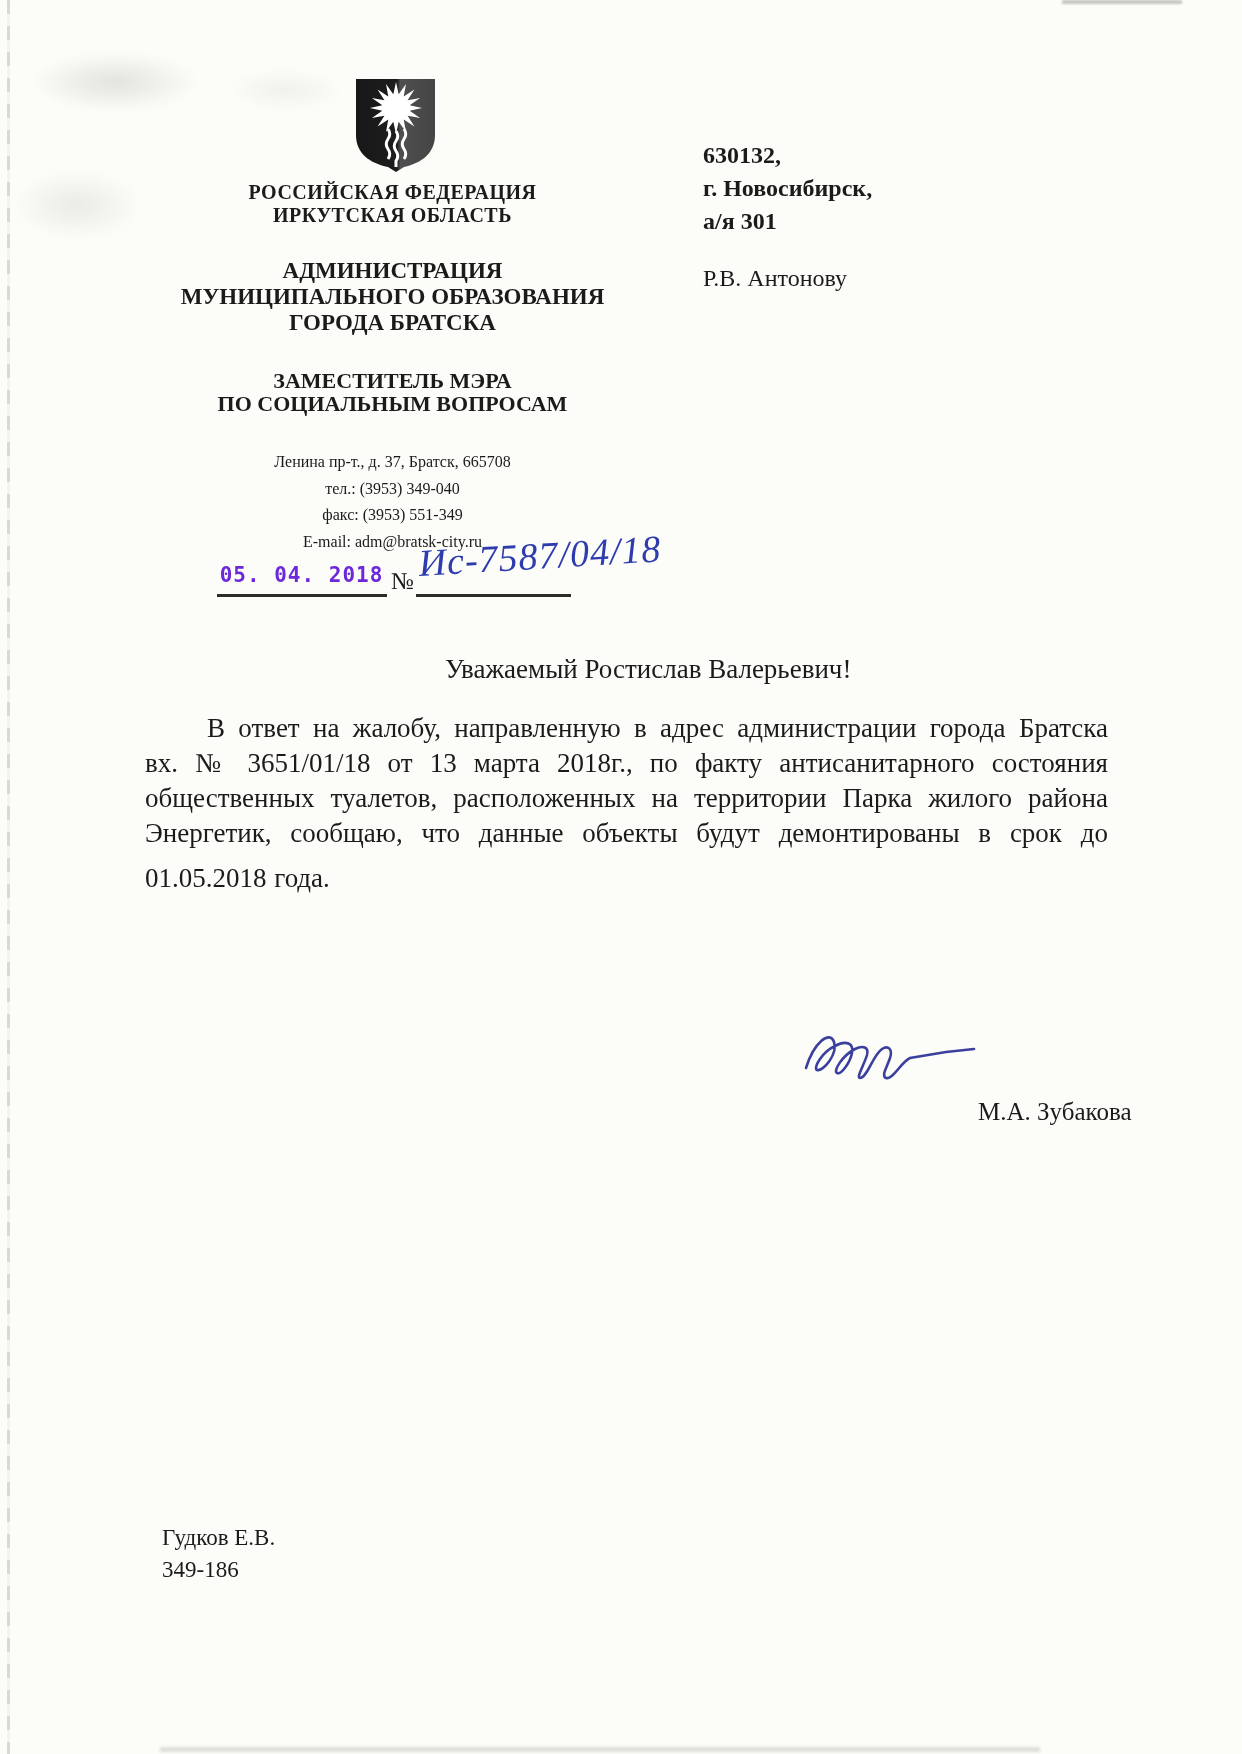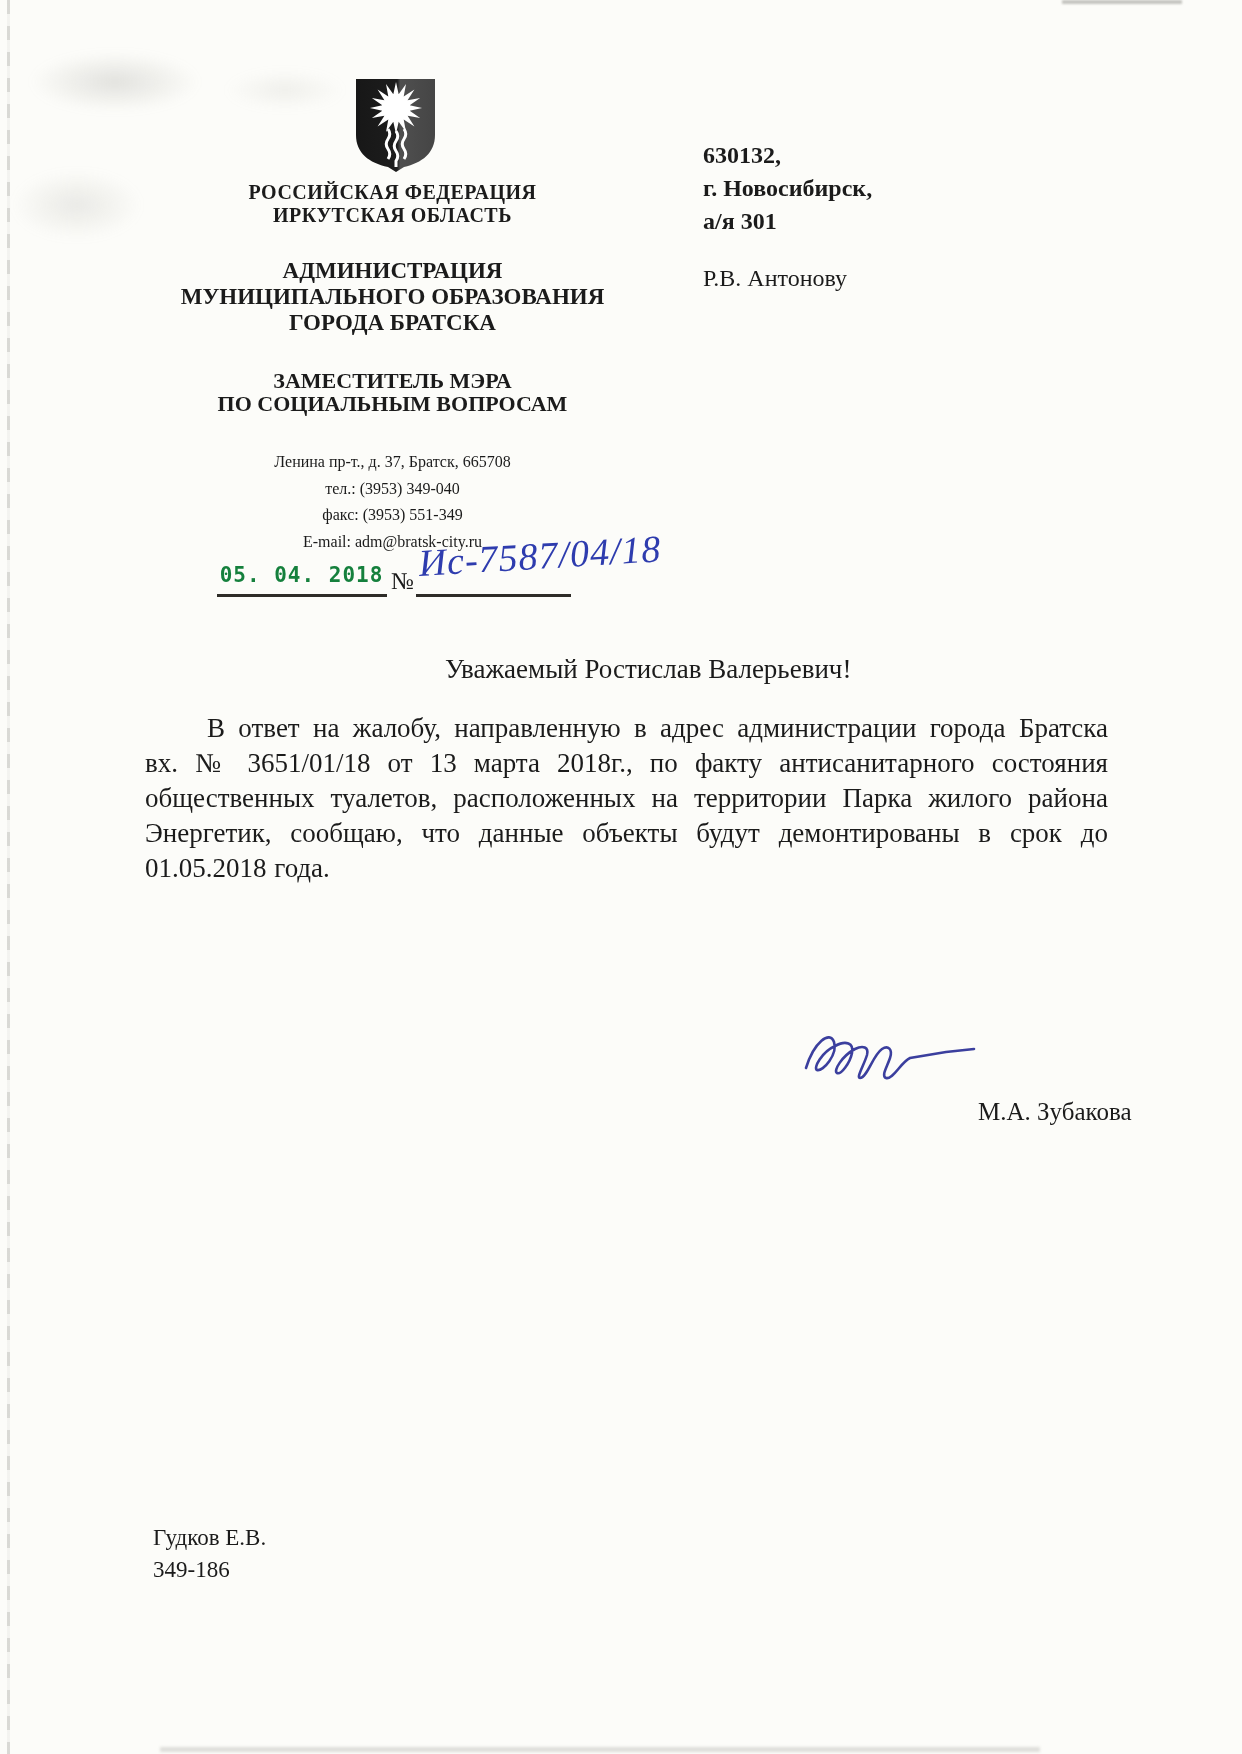--- a/index.html
+++ b/index.html
@@ -53,26 +53,26 @@
     white-space:nowrap;
   }
   
   .recipient-addr{position:absolute;left:703px;top:139px;font-size:24px;line-height:33px;font-weight:bold;}
   .recipient-name{position:absolute;left:703px;top:265px;font-size:24px;}
   
   .salutation{position:absolute;left:445px;top:654px;width:442px;text-align:left;font-size:27px;}
   .body-par{position:absolute;left:145px;top:711px;width:963px;font-size:27px;line-height:35px;}
   .bodyline{text-align:justify;text-align-last:justify;word-spacing:1px;}
   .bodyline.first{text-indent:62px;}
-  .bodyline.last{text-align-last:left;}
+  .bodyline.last{text-align-last:left;margin-top:10px;}
   
   .sig-svg{position:absolute;left:798px;top:1020px;width:190px;height:74px;}
   .sig-name{position:absolute;left:978px;top:1050px;font-size:25px;margin-top:48px;}
   
-  .footer{position:absolute;left:153px;top:1522px;font-size:23px;line-height:32px;}
+  .footer{position:absolute;left:162px;top:1522px;font-size:23px;line-height:32px;}
 </style>
 </head>
 <body>
 
 <div class="page">
 
   <div class="edge-line"></div>
   <div class="smudge a"></div>
   <div class="smudge b"></div>
   <div class="smudge c"></div>
@@ -111,21 +111,21 @@
     <div>ЗАМЕСТИТЕЛЬ МЭРА</div>
     <div>ПО СОЦИАЛЬНЫМ ВОПРОСАМ</div>
   </div>
   <div class="lh lh-contacts">
     <div>Ленина пр-т., д. 37, Братск, 665708</div>
     <div>тел.: (3953) 349-040</div>
     <div>факс: (3953) 551-349</div>
     <div>E-mail: adm@bratsk-city.ru</div>
   </div>
 
-  <div class="stamp-date" style="color:#15803d;">05. 04. 2018</div>
+  <div class="stamp-date" style="color:#6d28d9;">05. 04. 2018</div>
   <div class="ref-line1"></div>
   <div class="num-sign">№</div>
   <div class="ref-line2"></div>
   <div class="handwritten-num" style="color:#2e3cae;">Ис-7587/04/18</div>
 
   <div class="recipient-addr">
     <div>630132,</div>
     <div>г. Новосибирск,</div>
     <div>а/я 301</div>
   </div>

